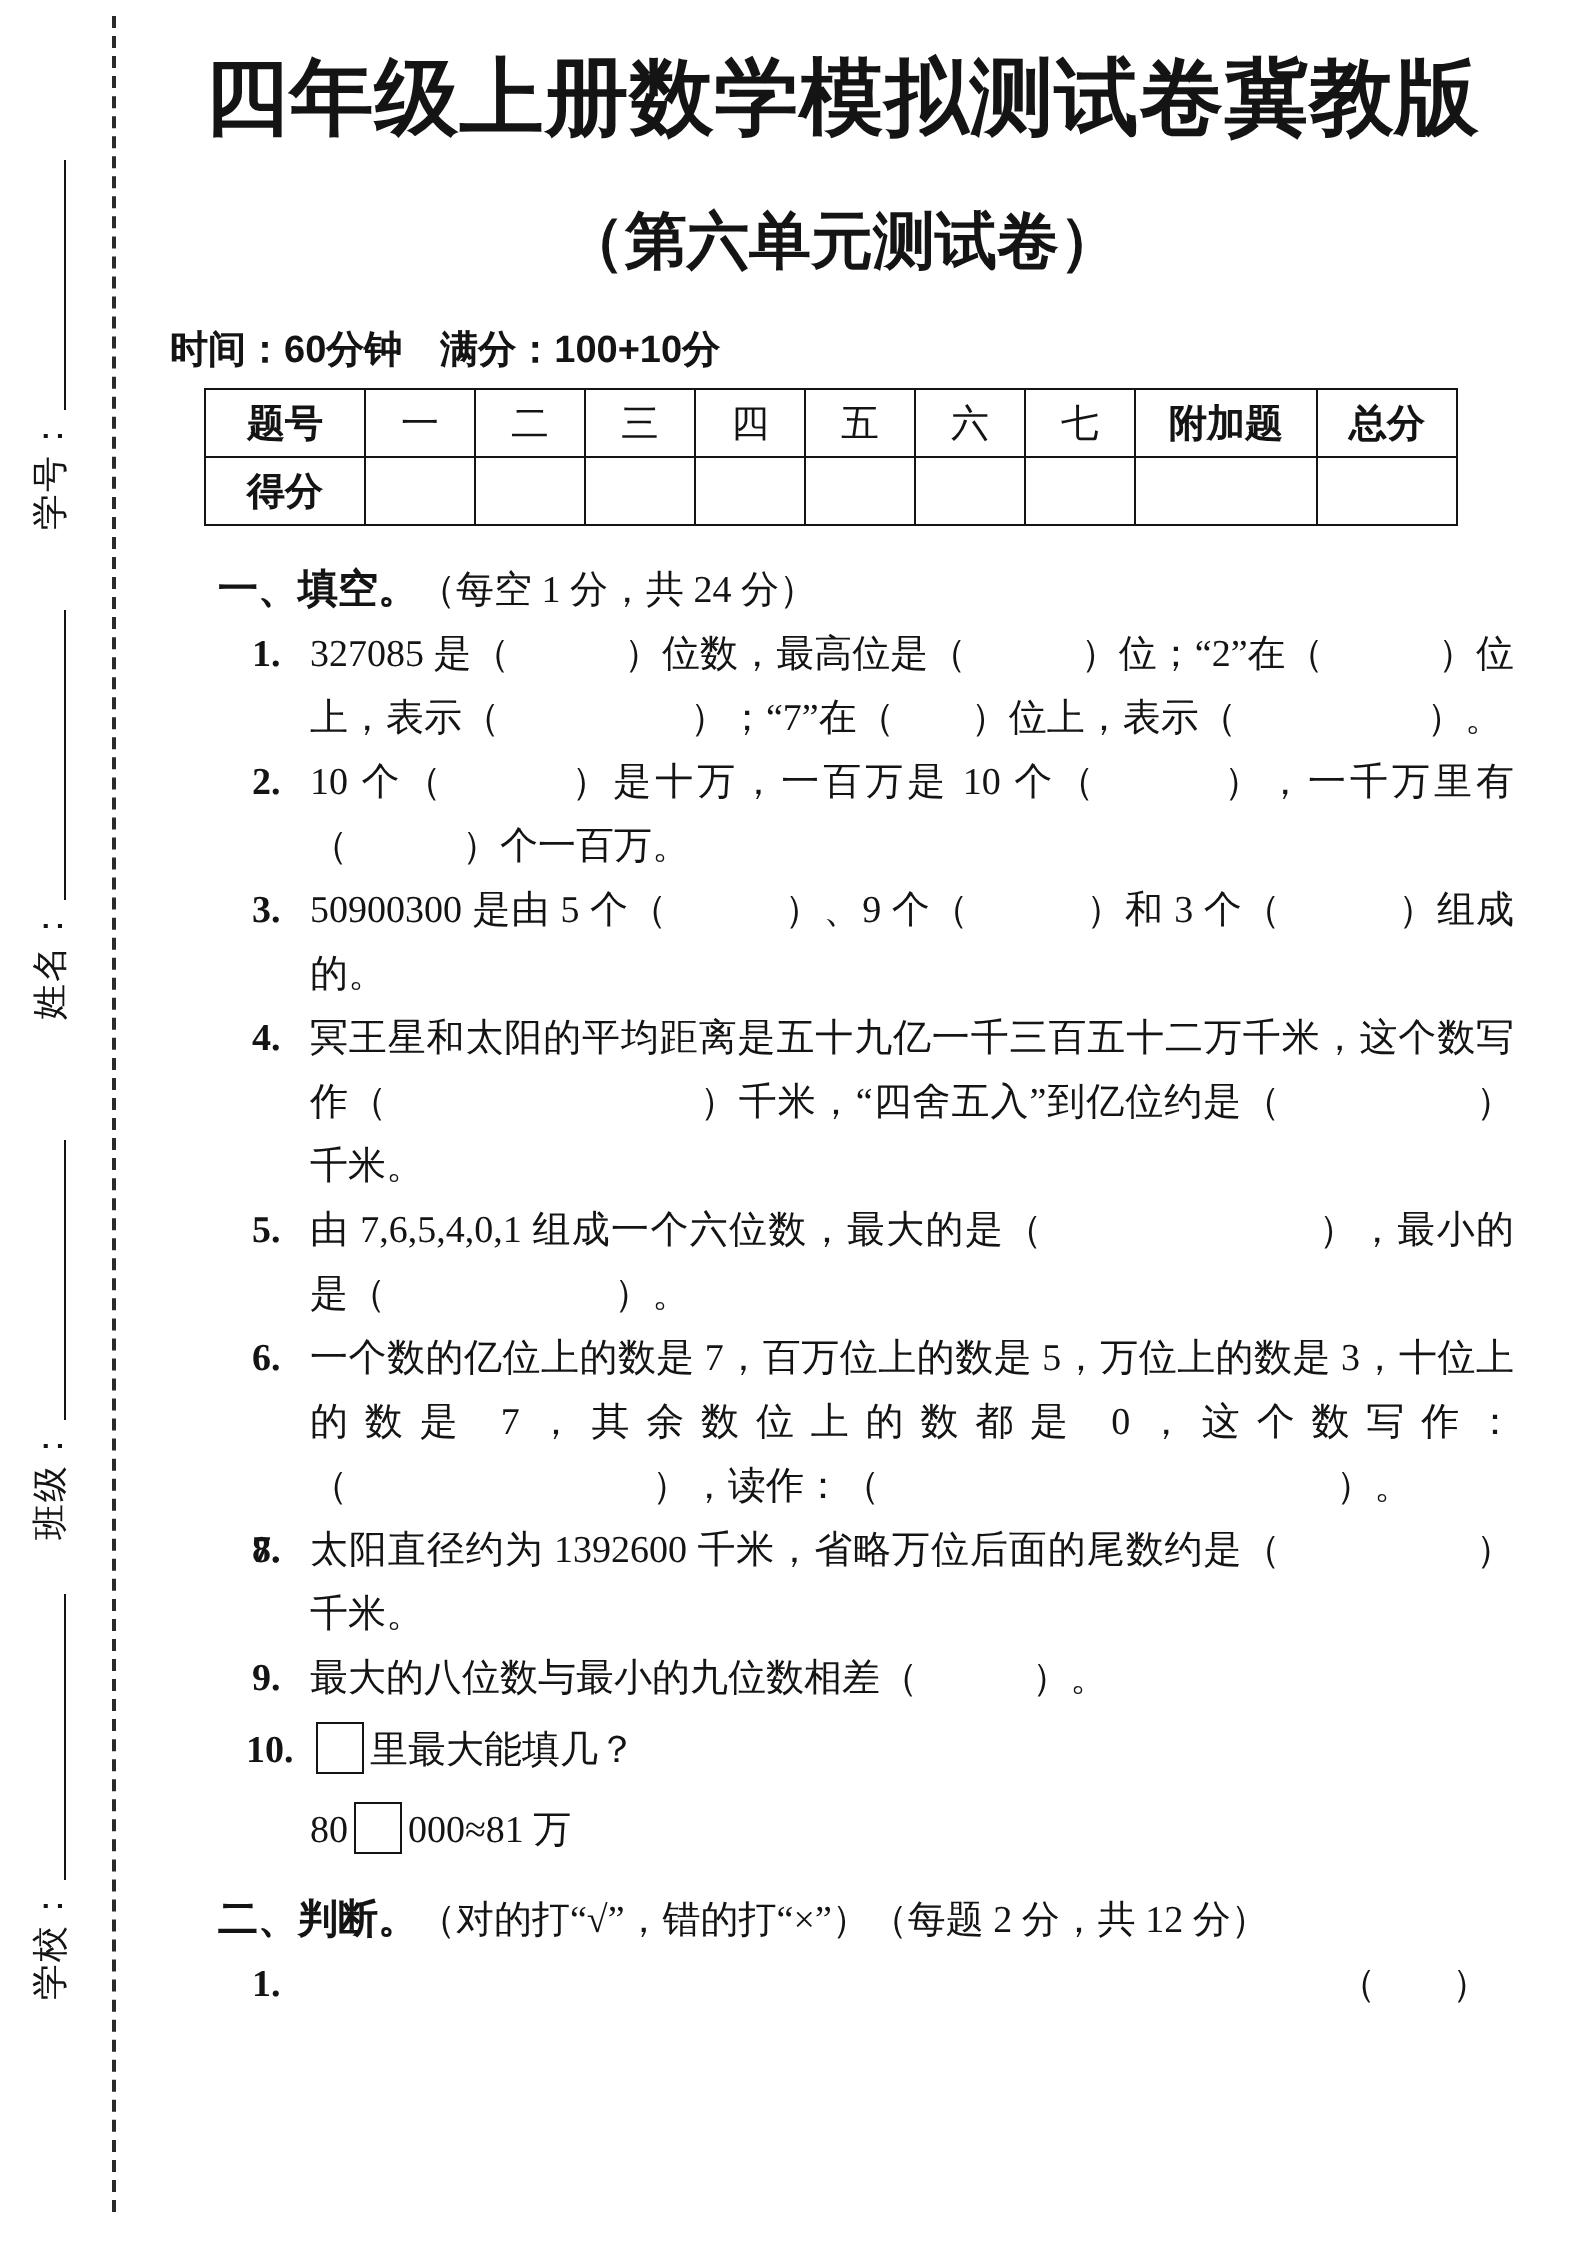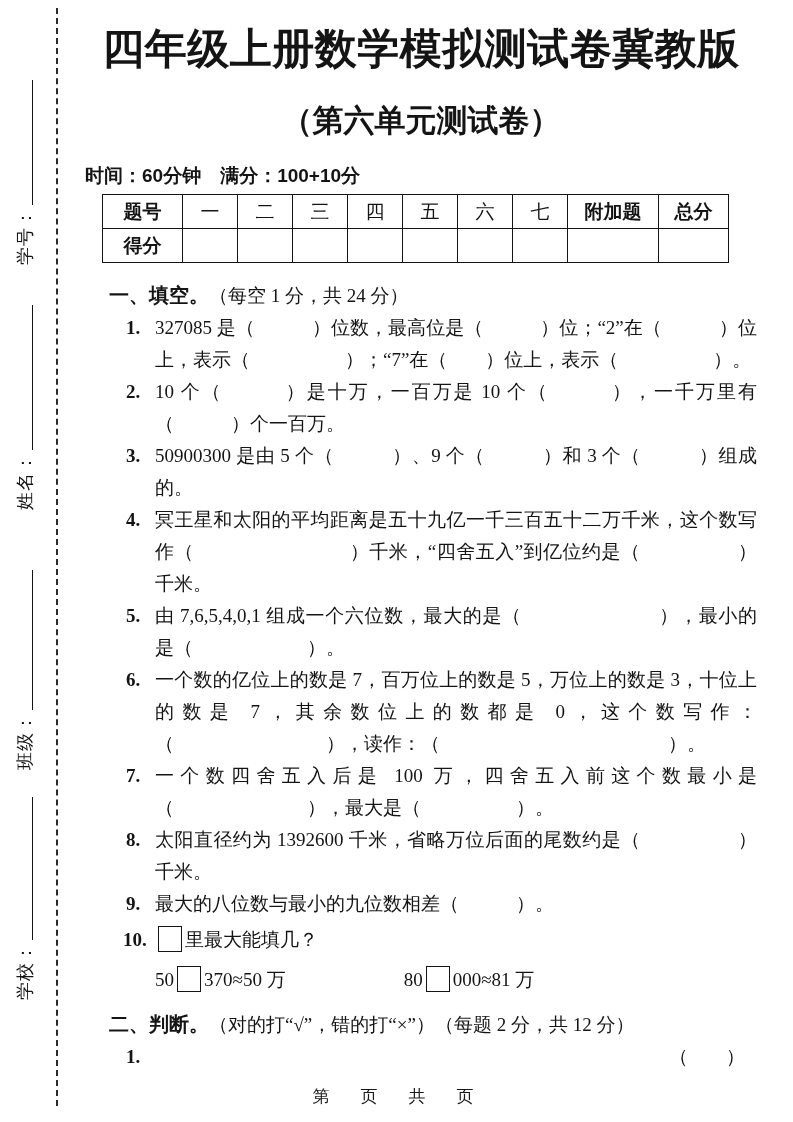--- a/index.html
+++ b/index.html
@@ -165,50 +165,45 @@
       <div class="q">
         <span class="qnum">5.</span>
         <span>由 7,6,5,4,0,1 组成一个六位数，最大的是（　　　　　　　），最小的是（　　　　　　）。</span>
       </div>
       <div class="q">
         <span class="qnum">6.</span>
         <span>一个数的亿位上的数是 7，百万位上的数是 5，万位上的数是 3，十位上的数是 7，其余数位上的数都是 0，这个数写作：（　　　　　　　　），读作：（　　　　　　　　　　　　）。</span>
       </div>
       <div class="q">
         <span class="qnum">7.</span>
-        <span>一个数四舍五入后是 100 万，四舍五入前这个数最小是（　　　　　　　），最大是（　　　　　）。</span>
       </div>
       <div class="q">
         <span class="qnum">8.</span>
         <span>太阳直径约为 1392600 千米，省略万位后面的尾数约是（　　　　　）千米。</span>
       </div>
       <div class="q">
         <span class="qnum">9.</span>
         <span>最大的八位数与最小的九位数相差（　　　）。</span>
       </div>
 
       <div class="q q10" style="margin-top:4px">
         <span class="qnum">10.</span>
         <span class="box"></span><span>里最大能填几？</span>
       </div>
       <div class="eq-row">
         <span class="expr">
-          <span>50</span><span class="box"></span><span>370≈50 万</span>
-        </span>
-        <span class="expr">
           <span>80</span><span class="box"></span><span>000≈81 万</span>
         </span>
       </div>
 
       <div class="sec-h sec2">
         <span class="sec-bold">二、判断。</span><span>（对的打“√”，错的打“×”）（每题 2 分，共 12 分）</span>
       </div>
 
       <div class="jq">
         <span class="qnum">1.</span>
         <span class="jblank">（　　）</span>
       </div>
 
     </div>
   </div>
 
-  <div class="footer">第　页　共　页</div>
 </div>
 
 </body></html>

